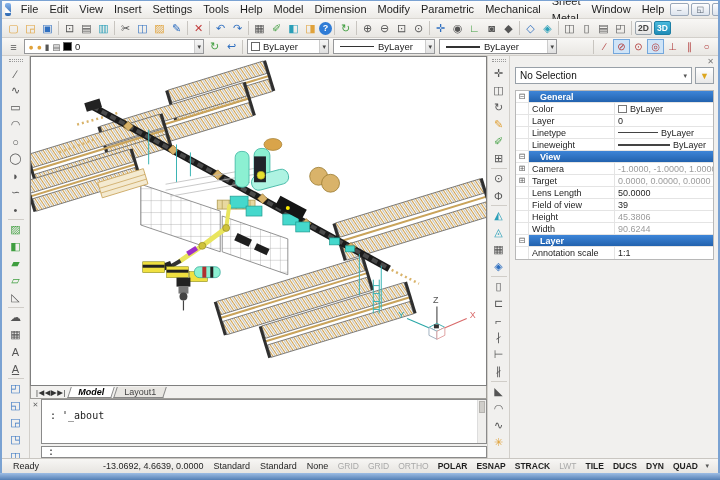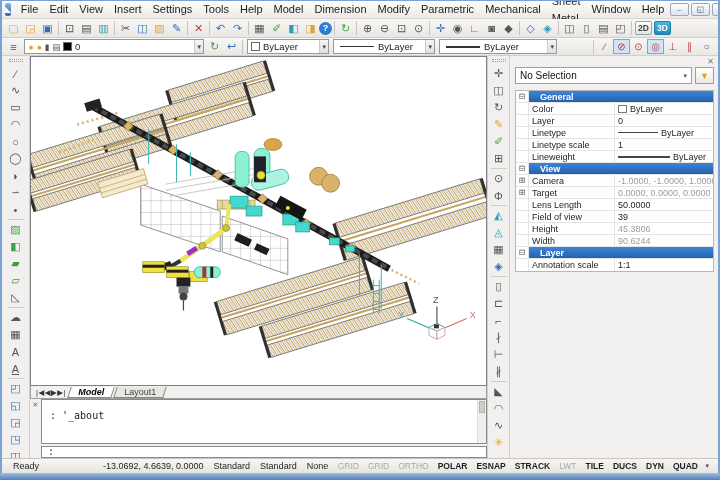--- a/index.html
+++ b/index.html
@@ -504,27 +504,20 @@
       <div class="prow">
         <div class="pgut"></div>
         <div class="plabel">Linetype</div>
         <div class="pval">
             <span class="lt-line"></span>
             <span>ByLayer</span>
           </div>
       </div>
       <div class="prow">
         <div class="pgut"></div>
-        <div class="plabel">Linetype scale</div>
-        <div class="pval">
-            <span>1</span>
-          </div>
-      </div>
-      <div class="prow">
-        <div class="pgut"></div>
         <div class="plabel">Lineweight</div>
         <div class="pval">
             <span class="lw-line"></span>
             <span>ByLayer</span>
           </div>
       </div>
       <div class="prow">
         <div class="pgut">⊟</div>
         <div class="phead">View</div>
       </div>

